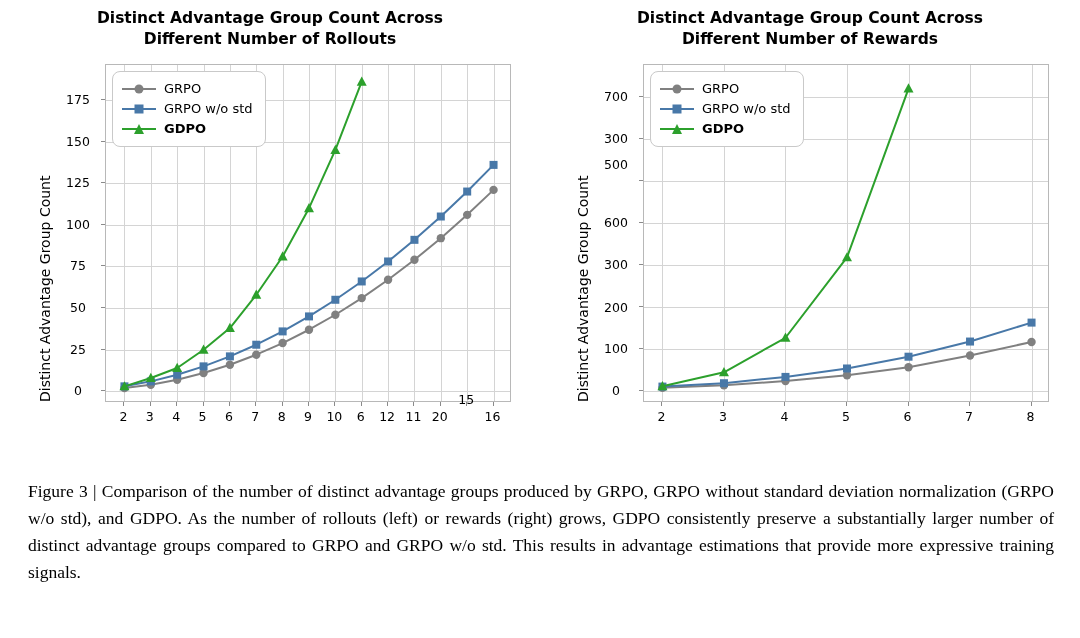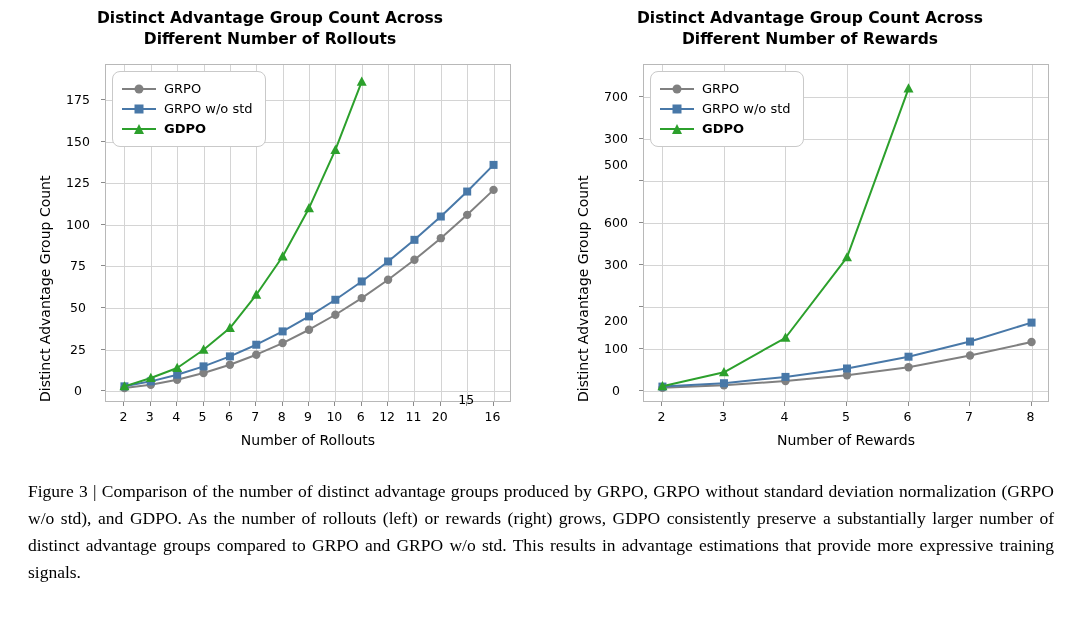--- a/index.html
+++ b/index.html
@@ -240,21 +240,20 @@
             <polygon points="71.18,297.83 66.18,307.03 76.18,307.03" fill="#2ca02c"></polygon>
             <polygon points="97.55,279.52 92.55,288.72 102.55,288.72" fill="#2ca02c"></polygon>
             <polygon points="123.91,257.87 118.91,267.07 128.91,267.07" fill="#2ca02c"></polygon>
             <polygon points="150.27,224.57 145.27,233.77 155.27,233.77" fill="#2ca02c"></polygon>
             <polygon points="176.64,186.28 171.64,195.48 181.64,195.48" fill="#2ca02c"></polygon>
             <polygon points="203.00,137.99 198.00,147.19 208.00,147.19" fill="#2ca02c"></polygon>
             <polygon points="229.36,79.72 224.36,88.92 234.36,88.92" fill="#2ca02c"></polygon>
             <polygon points="255.73,11.45 250.73,20.65 260.73,20.65" fill="#2ca02c"></polygon>
           </svg>
         </div>
-      <div class="axis-label-x" id="xlabel-left" style="left: 105px; width: 406px; top: 432px;">Number of Rollouts</div>
       <div class="axis-label-y" id="ylabel-left" style="left: 37px; top: 402px;">Distinct Advantage Group Count</div>
       <div class="legend" id="legend-left" style="left: 112px; top: 71px;">
           <div class="legend-row">
             <span class="legend-swatch" style="color: rgb(128, 128, 128);">
               <span class="lline" style="background: rgb(128, 128, 128);"></span>
               <span class="lmark mk-circle" style="background: rgb(128, 128, 128);"></span>
             </span>
             <span class="legend-label">GRPO</span>
           </div>
           <div class="legend-row">
@@ -357,21 +356,20 @@
             <rect x="322.030303030303" y="272.54545454545456" width="8" height="8" fill="#4878a8"></rect>
             <rect x="383.5454545454545" y="253.60398505603985" width="8" height="8" fill="#4878a8"></rect>
             <polyline points="18.45,321.16 79.97,307.27 141.48,272.76 203.00,192.36 264.52,23.57" fill="none" stroke="#2ca02c" stroke-width="2" stroke-linejoin="round"></polyline>
             <polygon points="18.45,315.96 13.45,325.16 23.45,325.16" fill="#2ca02c"></polygon>
             <polygon points="79.97,302.07 74.97,311.27 84.97,311.27" fill="#2ca02c"></polygon>
             <polygon points="141.48,267.56 136.48,276.76 146.48,276.76" fill="#2ca02c"></polygon>
             <polygon points="203.00,187.16 198.00,196.36 208.00,196.36" fill="#2ca02c"></polygon>
             <polygon points="264.52,18.37 259.52,27.57 269.52,27.57" fill="#2ca02c"></polygon>
           </svg>
         </div>
-      <div class="axis-label-x" id="xlabel-right" style="left: 103px; width: 406px; top: 432px;">Number of Rewards</div>
       <div class="axis-label-y" id="ylabel-right" style="left: 35px; top: 402px;">Distinct Advantage Group Count</div>
       <div class="legend" id="legend-right" style="left: 110px; top: 71px;">
           <div class="legend-row">
             <span class="legend-swatch" style="color: rgb(128, 128, 128);">
               <span class="lline" style="background: rgb(128, 128, 128);"></span>
               <span class="lmark mk-circle" style="background: rgb(128, 128, 128);"></span>
             </span>
             <span class="legend-label">GRPO</span>
           </div>
           <div class="legend-row">
@@ -386,21 +384,21 @@
               <span class="lline" style="background: rgb(44, 160, 44);"></span>
               <span class="lmark mk-tri"></span>
             </span>
             <span class="legend-label bold">GDPO</span>
           </div>
         </div>
     <div class="tick-label ytick" style="left: 57px; width: 38px; top: 390.214px;">0</div>
         <div class="tick-mark" style="left: 99px; top: 390.214px; width: 4px; height: 1px;"></div>
         <div class="tick-label ytick" style="left: 57px; width: 38px; top: 348.122px;">100</div>
         <div class="tick-mark" style="left: 99px; top: 348.122px; width: 4px; height: 1px;"></div>
-        <div class="tick-label ytick" style="left: 57px; width: 38px; top: 320px;">200</div>
+        <div class="tick-label ytick" style="left: 57px; width: 38px; top: 307px;">200</div>
         <div class="tick-mark" style="left: 99px; top: 306.03px; width: 4px; height: 1px;"></div>
         <div class="tick-label ytick" style="left: 57px; width: 38px; top: 263.938px;">300</div>
         <div class="tick-mark" style="left: 99px; top: 263.938px; width: 4px; height: 1px;"></div>
         <div class="tick-label ytick" style="left: 57px; width: 38px; top: 221.846px;">600</div>
         <div class="tick-mark" style="left: 99px; top: 221.846px; width: 4px; height: 1px;"></div>
         <div class="tick-label ytick" style="left: 57px; width: 38px; top: 164px;">500</div>
         <div class="tick-mark" style="left: 99px; top: 179.753px; width: 4px; height: 1px;"></div>
         <div class="tick-label ytick" style="left: 57px; width: 38px; top: 137.661px;">300</div>
         <div class="tick-mark" style="left: 99px; top: 137.661px; width: 4px; height: 1px;"></div>
         <div class="tick-label ytick" style="left: 57px; width: 38px; top: 95.5691px;">700</div>

